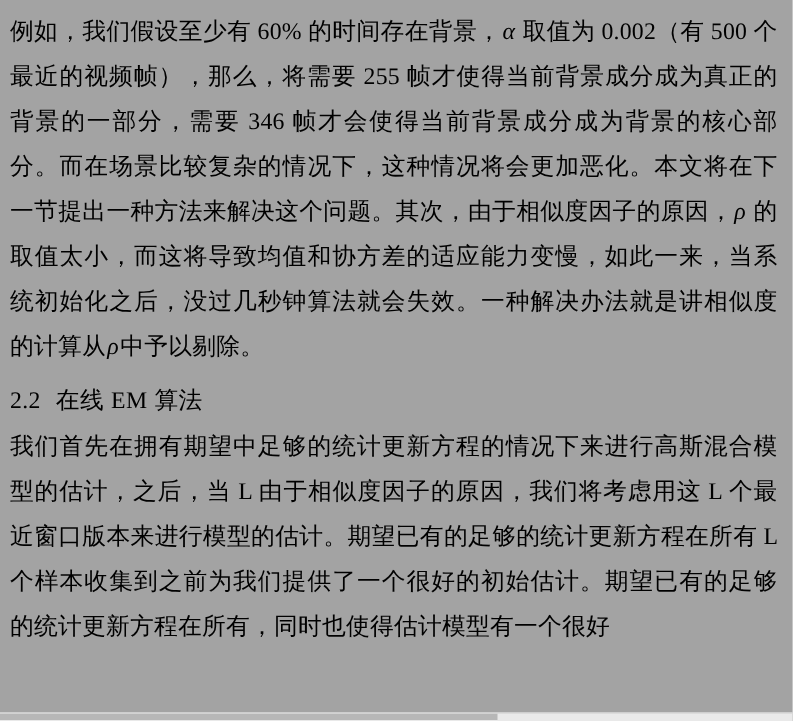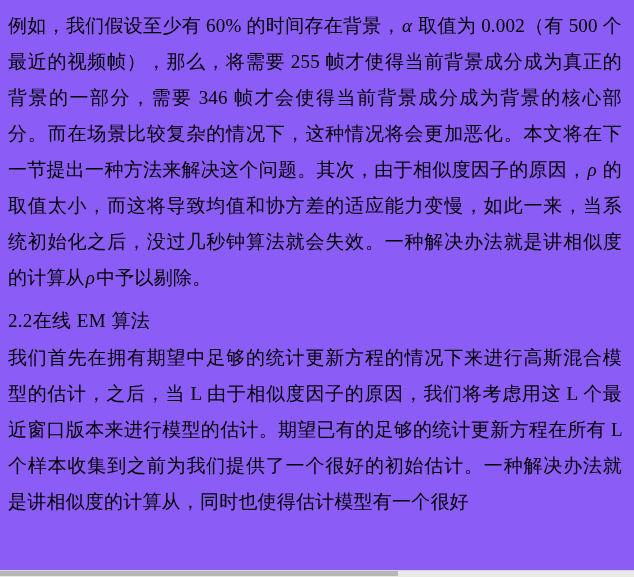--- a/index.html
+++ b/index.html
@@ -13,21 +13,21 @@
     overflow: hidden;
     font-family: "Liberation Serif", serif;
     color: #000000;
   }
   .page {
     position: relative;
     width: 634px;
     height: 577px;
     box-sizing: border-box;
     padding: 8px 12px 0 8px;
-    background: #8b5cf6;
+    background: #a3a3a3;
   }
   .doc-body {
     font-size: 19px;
     line-height: 36px;
     text-align: justify;
     text-justify: inter-ideograph;
     letter-spacing: 0.2px;
   }
   p.para {
     margin: 0;
@@ -38,20 +38,21 @@
   }
   .heading {
     margin: 6px 0 0 0;
     font-size: 19px;
     line-height: 38px;
     font-family: "Liberation Sans", sans-serif;
     font-weight: normal;
     letter-spacing: 0.3px;
   }
   .heading .num {
+    margin-right: 12px;
   }
   .math-it {
     font-family: "Liberation Serif", serif;
     font-style: italic;
     padding: 0 1px;
   }
   .lat {
     font-family: "Liberation Serif", serif;
   }
   .scrollbar-bottom {
@@ -76,21 +77,21 @@
 <body>
 
 <div class="page">
 
   <div class="doc-body">
 
     <p class="para first"><span>例如，我们假设至少有 </span><span class="lat">60%</span><span> 的时间存在背景，</span><span class="math-it">α</span><span> 取值为 0.002（有 500 个最近的视频帧），那么，将需要 255 帧才使得当前背景成分成为真正的背景的一部分，需要 346 帧才会使得当前背景成分成为背景的核心部分。而在场景比较复杂的情况下，这种情况将会更加恶化。本文将在下一节提出一种方法来解决这个问题。其次，由于相似度因子的原因，</span><span class="math-it">ρ</span><span> 的取值太小，而这将导致均值和协方差的适应能力变慢，如此一来，当系统初始化之后，没过几秒钟算法就会失效。一种解决办法就是讲相似度的计算从</span><span class="math-it">ρ</span><span>中予以剔除。</span></p>
 
     <h2 class="heading"><span class="num lat">2.2</span><span>在线 </span><span class="lat">EM</span><span> 算法</span></h2>
 
-    <p class="para"><span>我们首先在拥有期望中足够的统计更新方程的情况下来进行高斯混合模型的估计，之后，当 </span><span class="lat">L</span><span> 由于相似度因子的原因，我们将考虑用这 </span><span class="lat">L</span><span> 个最近窗口版本来进行模型的估计。期望已有的足够的统计更新方程在所有 </span><span class="lat">L</span><span> 个样本收集到之前为我们提供了一个很好的初始估计。一种解决办法就是讲相似度的计算从，同时也使得估计模型有一个很好</span></p>
+    <p class="para"><span>我们首先在拥有期望中足够的统计更新方程的情况下来进行高斯混合模型的估计，之后，当 </span><span class="lat">L</span><span> 由于相似度因子的原因，我们将考虑用这 </span><span class="lat">L</span><span> 个最近窗口版本来进行模型的估计。期望已有的足够的统计更新方程在所有 </span><span class="lat">L</span><span> 个样本收集到之前为我们提供了一个很好的初始估计。期望已有的足够的统计更新方程在所有，同时也使得估计模型有一个很好</span></p>
 
   </div>
 
   <div class="scrollbar-bottom">
     <div class="thumb"></div>
   </div>
 
 </div>
 
 </body></html>

